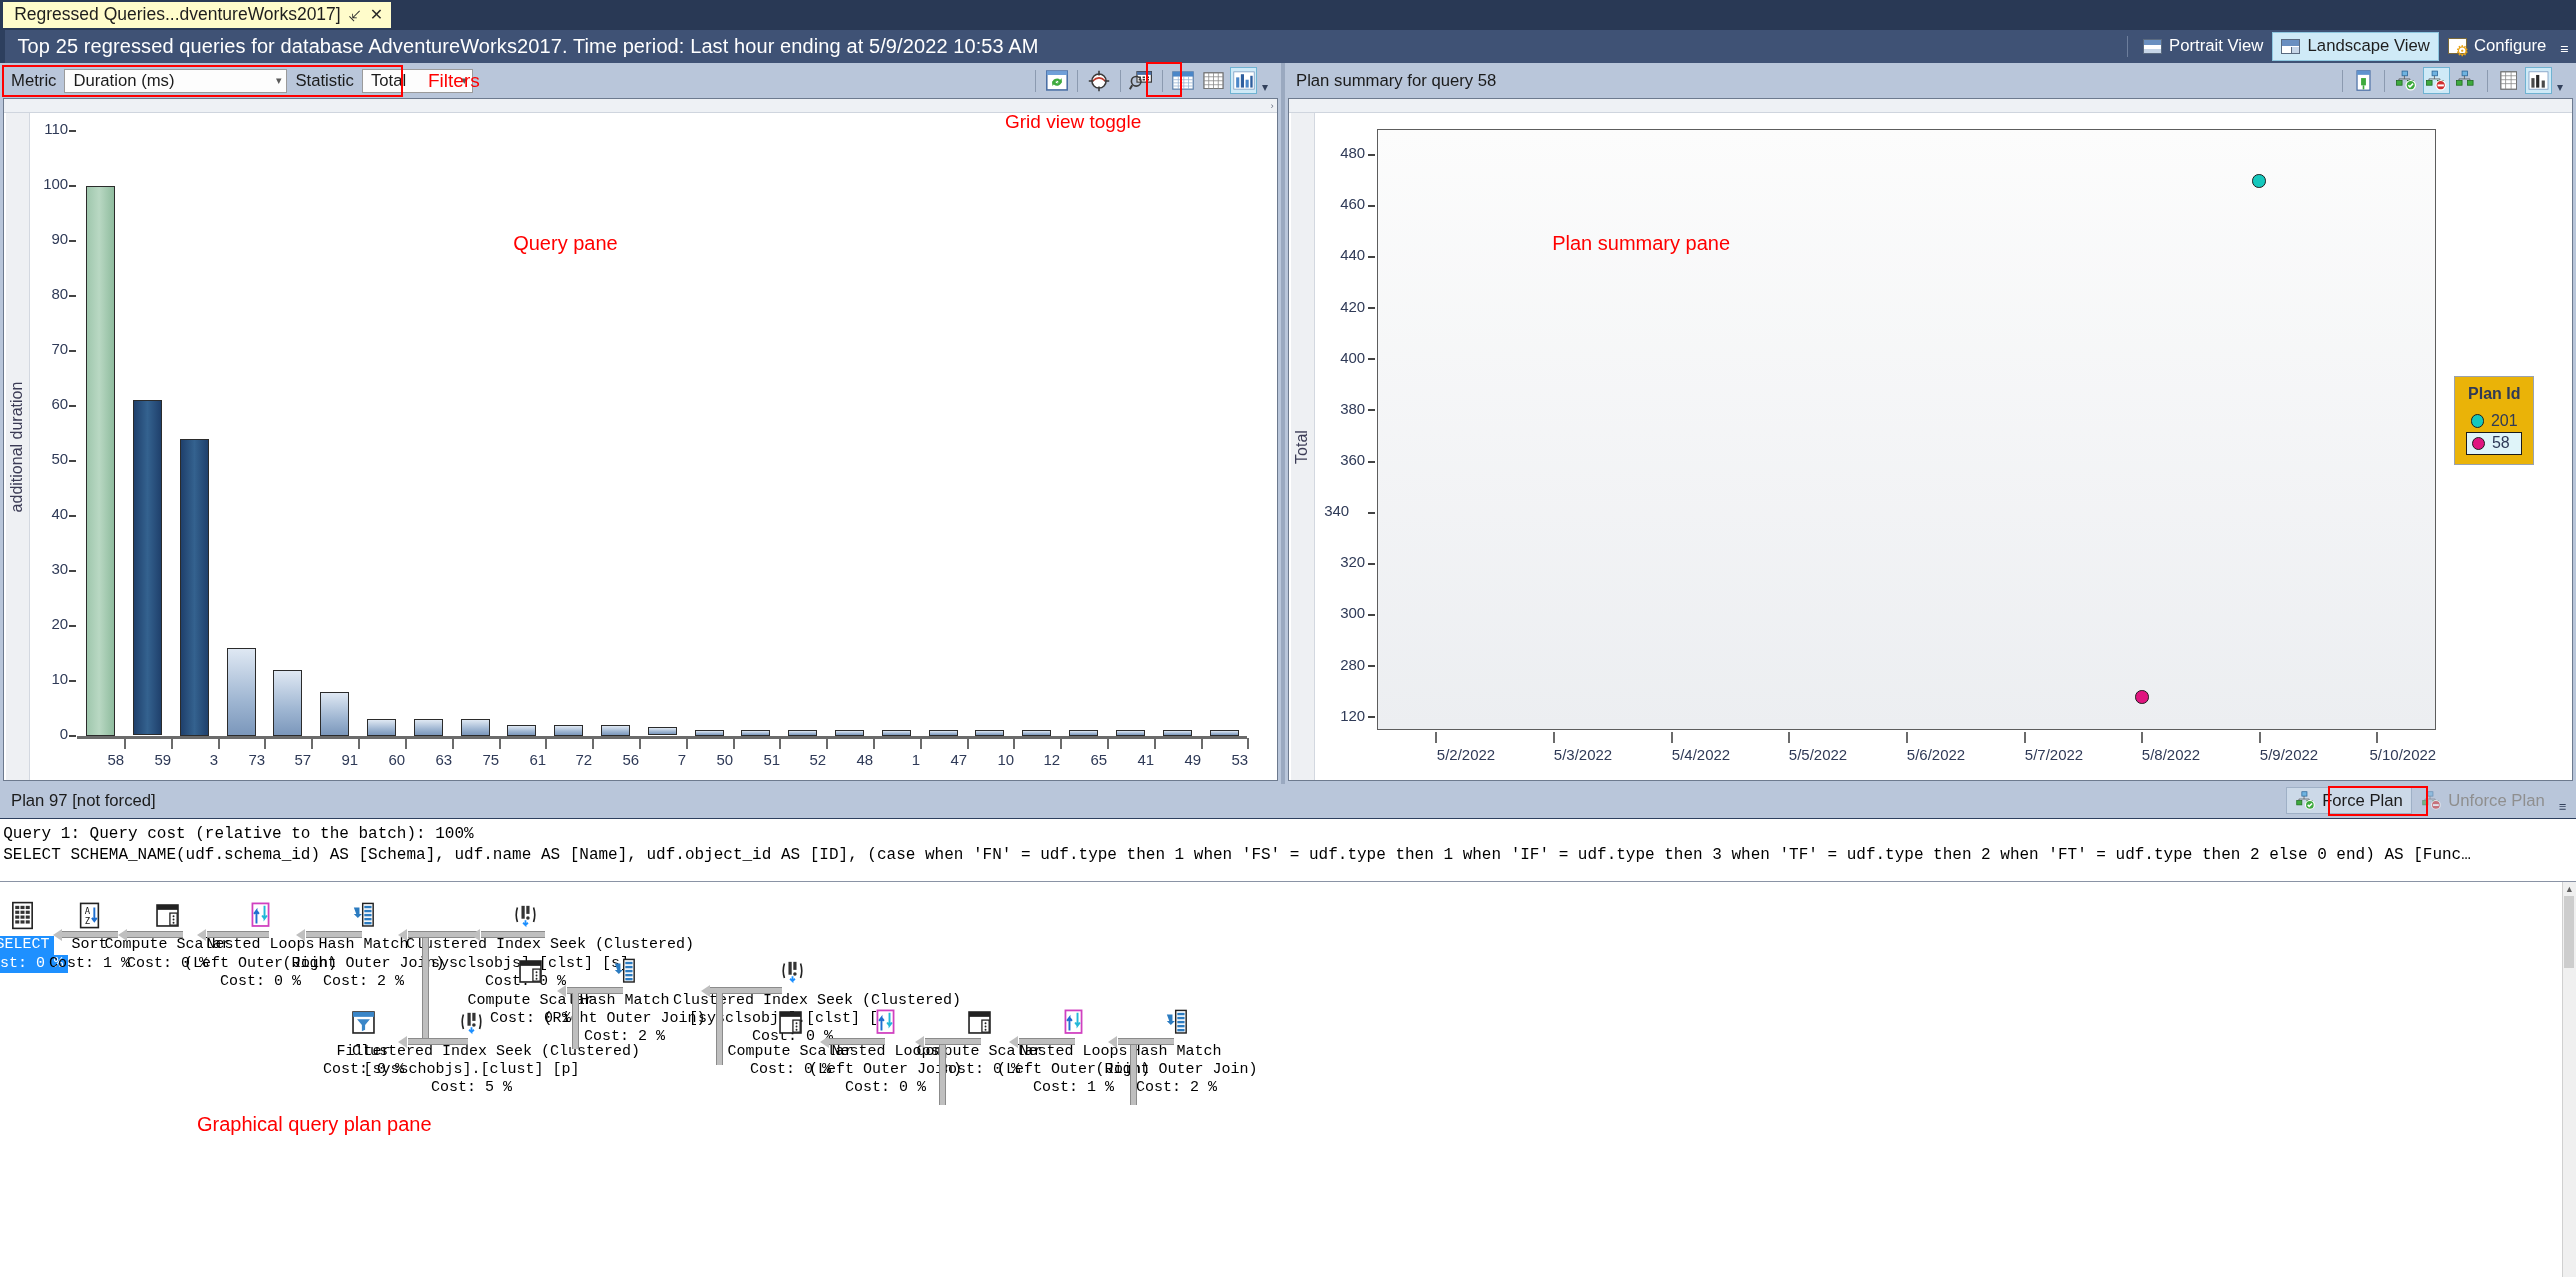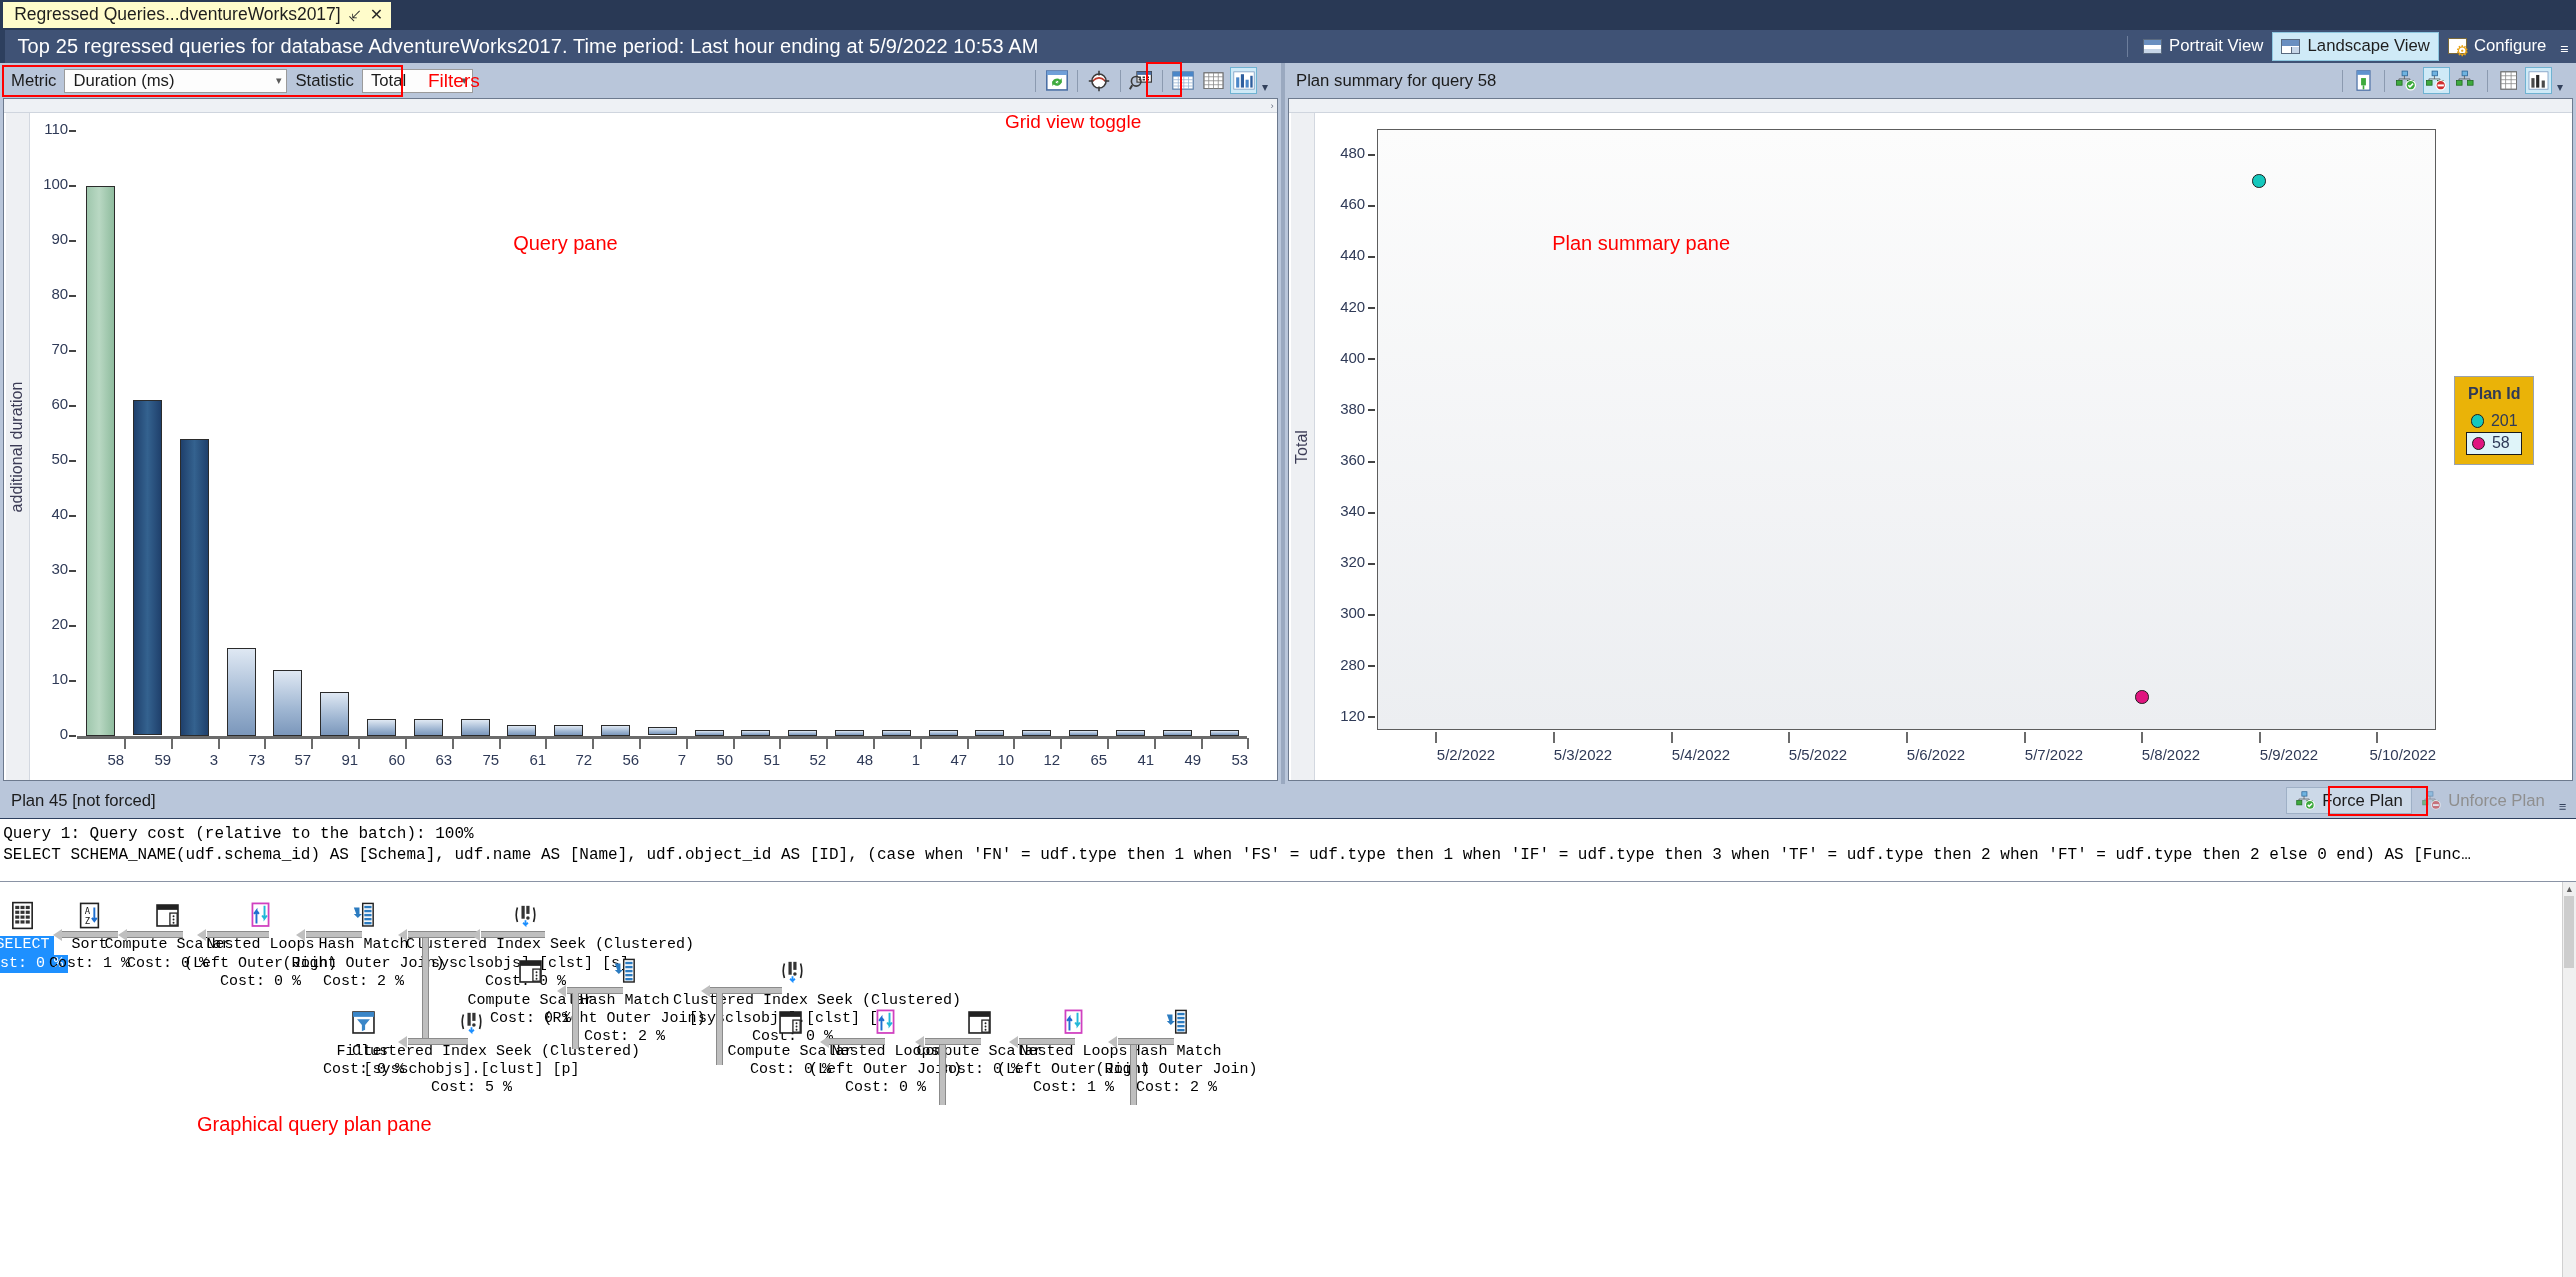--- a/index.html
+++ b/index.html
@@ -651,21 +651,21 @@
           <div class="plot" id="scatter-plot" style="left: 0px; top: 0px; width: 100%; height: 100%;">
               <div class="scatter-plotarea" style="left: 88px; top: 16px; width: 1059px; height: 601px;"></div>
               <div class="tick-label" style="left: 30px; top: 594px; width: 46px;">120</div>
               <div class="tick-dash" style="left: 79px; top: 603px;"></div>
               <div class="tick-label" style="left: 30px; top: 543px; width: 46px;">280</div>
               <div class="tick-dash" style="left: 79px; top: 552px;"></div>
               <div class="tick-label" style="left: 30px; top: 491px; width: 46px;">300</div>
               <div class="tick-dash" style="left: 79px; top: 501px;"></div>
               <div class="tick-label" style="left: 30px; top: 440px; width: 46px;">320</div>
               <div class="tick-dash" style="left: 79px; top: 450px;"></div>
-              <div class="tick-label" style="left: 30px; top: 389px; width: 46px;">340</div>
+              <div class="tick-label" style="left: 14px; top: 389px; width: 46px;">340</div>
               <div class="tick-dash" style="left: 79px; top: 399px;"></div>
               <div class="tick-label" style="left: 30px; top: 338px; width: 46px;">360</div>
               <div class="tick-dash" style="left: 79px; top: 348px;"></div>
               <div class="tick-label" style="left: 30px; top: 287px; width: 46px;">380</div>
               <div class="tick-dash" style="left: 79px; top: 296px;"></div>
               <div class="tick-label" style="left: 30px; top: 236px; width: 46px;">400</div>
               <div class="tick-dash" style="left: 79px; top: 245px;"></div>
               <div class="tick-label" style="left: 30px; top: 185px; width: 46px;">420</div>
               <div class="tick-dash" style="left: 79px; top: 194px;"></div>
               <div class="tick-label" style="left: 30px; top: 133px; width: 46px;">440</div>
@@ -706,21 +706,21 @@
                 </div>
               </div>
             </div>
           <div class="pane-note" style="left:263px; top:119px;">Plan summary pane</div>
         </div>
       </div>
     </div>
   </div>
 
   <div class="plan-bar">
-    <span class="plan-bar-title">Plan 45 [not forced]</span>
+    <span class="plan-bar-title">Plan 97 [not forced]</span>
     <div class="plan-bar-right">
       <div class="pb-btn boxed">
         <svg width="21" height="19" viewBox="0 0 28 26">
           <rect x="9" y="1" width="7" height="6" fill="#6fb3e0" stroke="#2a6496"></rect>
           <rect x="2" y="13" width="7" height="6" fill="#3eaa3e" stroke="#1e6b1e"></rect>
           <rect x="16" y="13" width="7" height="6" fill="#3eaa3e" stroke="#1e6b1e"></rect>
           <path d="M12 7 v4 M5 11 h14 M5 11 v2 M19 11 v2" stroke="#555" fill="none"></path>
           <circle cx="20" cy="19" r="6" fill="#3eaa3e" stroke="#fff" stroke-width="1.5"></circle>
           <path d="M17 19 l2 2 l4-4" stroke="#fff" stroke-width="2" fill="none"></path>
         </svg>

